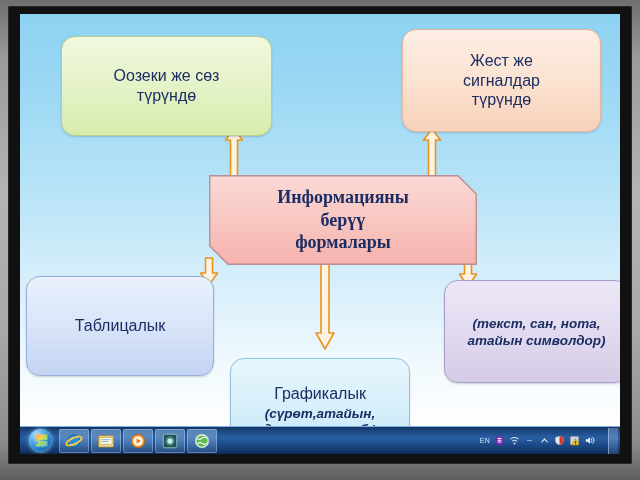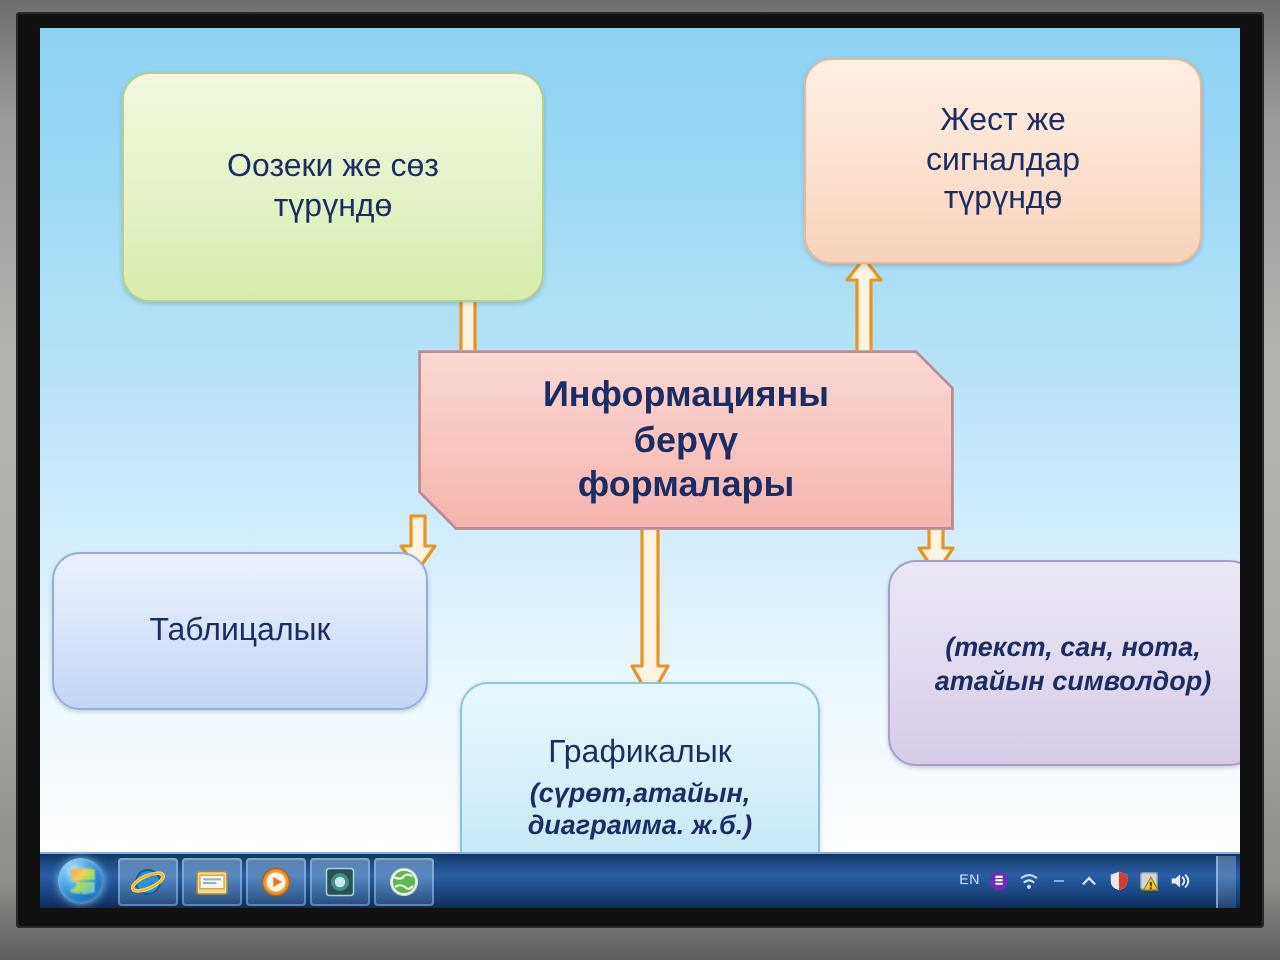--- a/index.html
+++ b/index.html
@@ -71,37 +71,37 @@
   }
 
   .rounded {
     border-radius: 14px;
     border: 1px solid rgba(120,140,175,.75);
     box-shadow: 0 1px 2px rgba(40,60,90,.22);
   }
 
   
   #box-oral {
-    left: 41px; top: 22px; width: 211px; height: 115px;
+    left: 41px; top: 22px; width: 211px; height: 100px;
     background: linear-gradient(180deg, #f1f8de 0%, #e6f3cb 45%, #d7ecab 100%);
     border-color: #b5cf8c;
   }
   #box-gesture {
     left: 382px; top: 15px; width: 199px; height: 103px;
     background: linear-gradient(180deg, #fdeee4 0%, #fbe3d2 48%, #f8d2ba 100%);
     border-color: #e8b79a;
     text-align: center;
   }
   #box-table {
-    left: 6px; top: 262px; width: 188px; height: 79px;
+    left: 6px; top: 262px; width: 188px; height: 100px;
     background: linear-gradient(180deg, #eaf1fc 0%, #dbe6f9 45%, #c3d4f2 100%);
     border-color: #97adda;
   }
   #box-graphic {
-    left: 210px; top: 327px; width: 180px; height: 106px;
+    left: 210px; top: 344px; width: 180px; height: 106px;
     background: linear-gradient(180deg, #e7f6fc 0%, #d7effa 48%, #bde4f5 100%);
     border-color: #8fc4dd;
   }
   #box-symbol {
     left: 424px; top: 266px; width: 185px; height: 103px;
     background: linear-gradient(180deg, #ece7f6 0%, #e3dcf1 45%, #d5cbe6 100%);
     border-color: #a99ec5;
   }
 
   
@@ -109,20 +109,21 @@
     left: 189px; top: 161px; width: 268px; height: 90px;
     background: linear-gradient(180deg, #fbd9d5 0%, #f8c7c2 48%, #f6b2ad 100%);
     clip-path: polygon(0 0, calc(100% - 19px) 0, 100% 19px, 100% 100%,
                        19px 100%, 0 calc(100% - 19px));
     padding: 2px 10px;
   }
   #box-center .t1 {
     font-size: 18px;
     font-weight: bold;
     line-height: 1.26;
+    font-family: Liberation Serif, serif;
   }
   
   #center-outline {
     position: absolute;
     left: 189px; top: 161px; width: 268px; height: 90px;
     pointer-events: none;
   }
 
   
   .arrow { position: absolute; }

